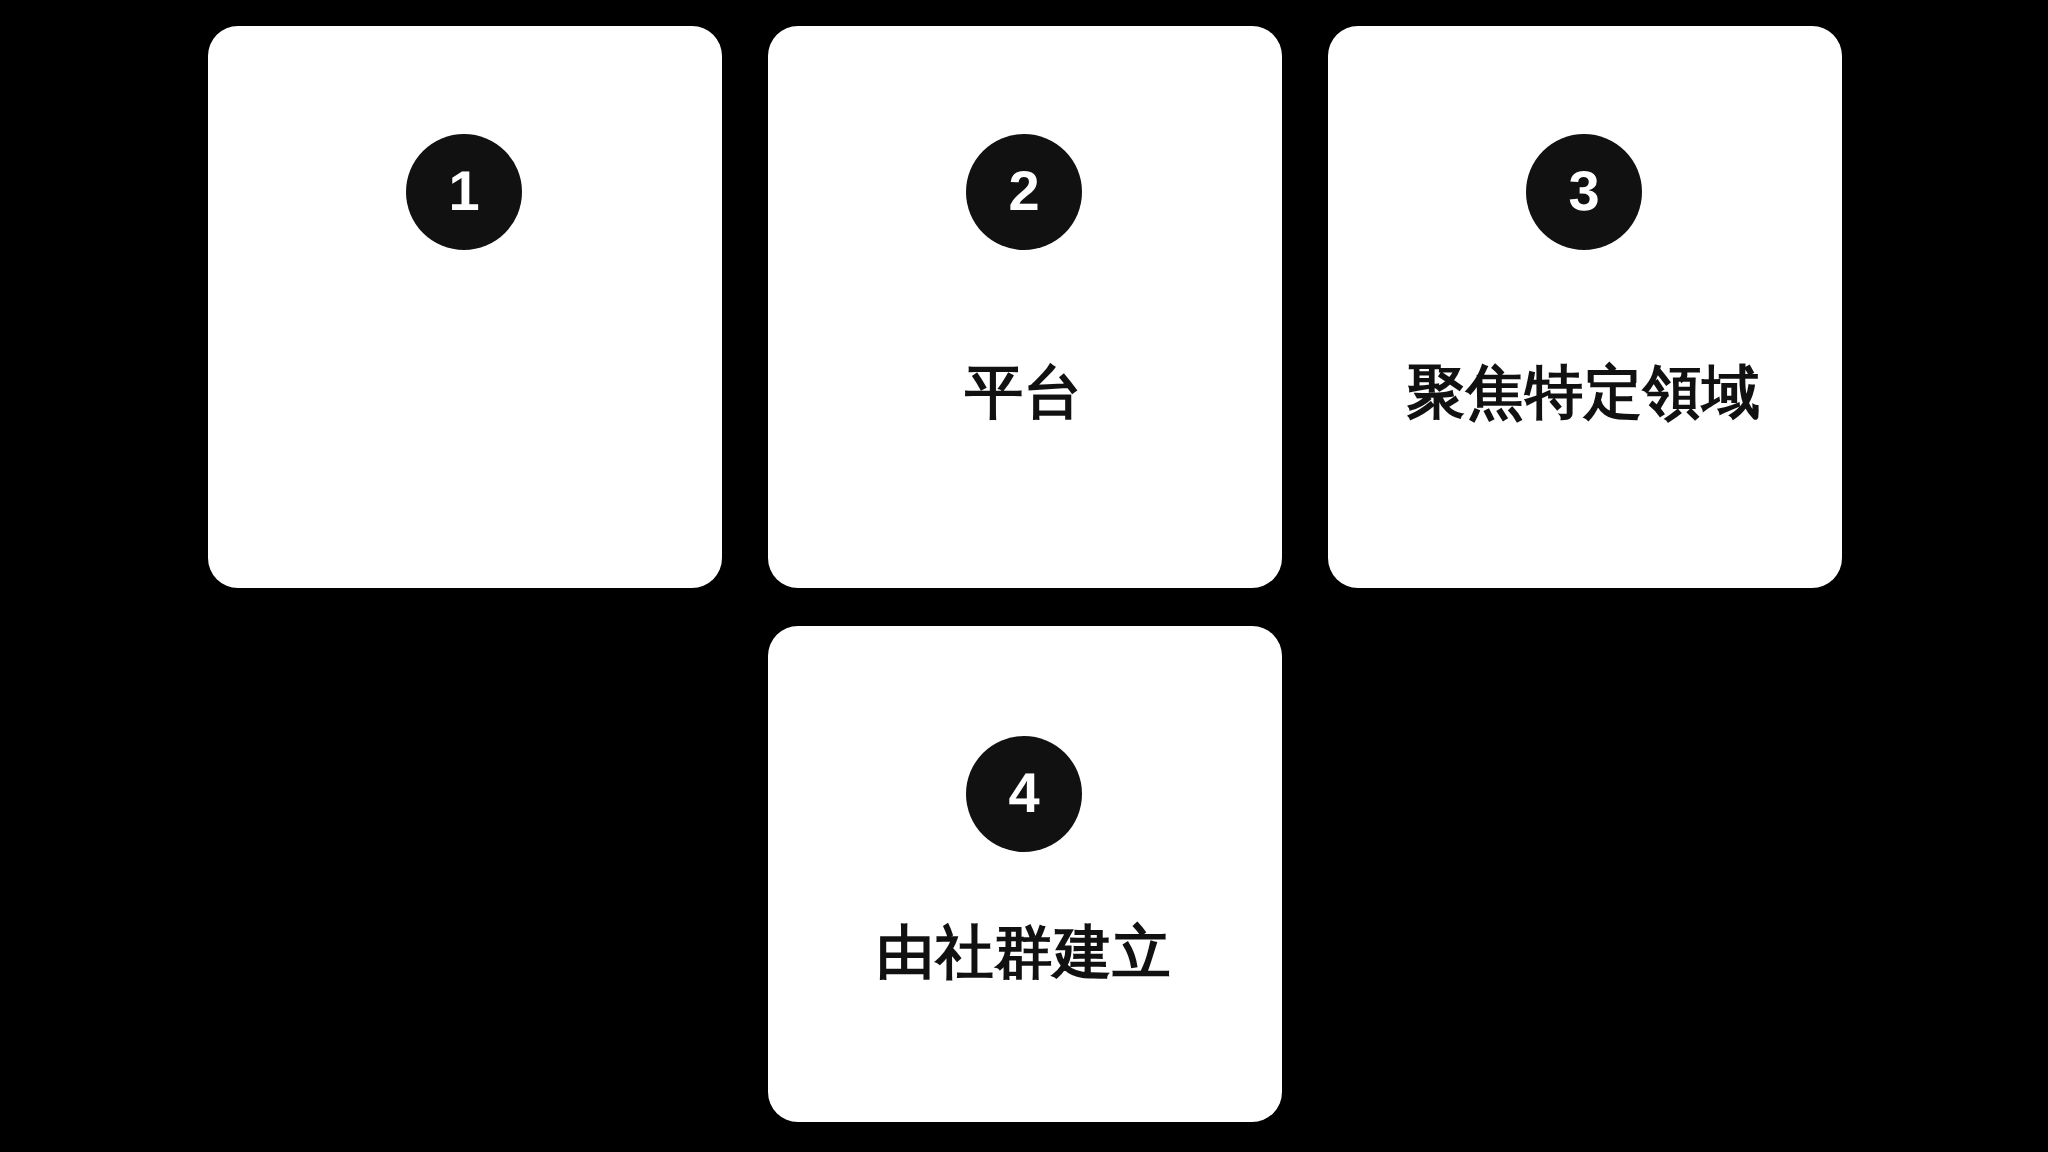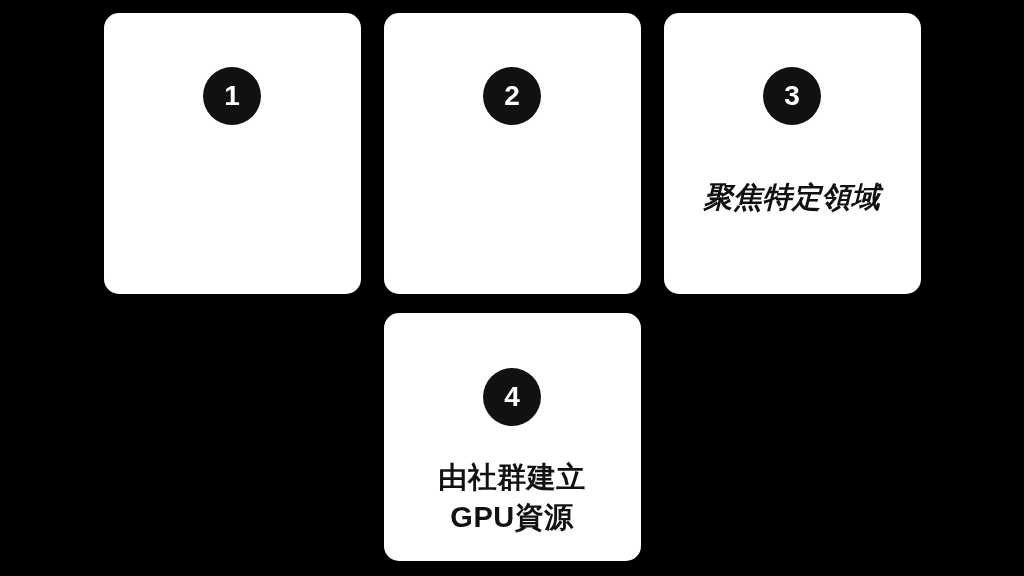--- a/index.html
+++ b/index.html
@@ -72,41 +72,41 @@
       <div class="badge" style="background: rgb(17, 17, 17); color: rgb(255, 255, 255);">
         <span>1</span>
       </div>
     </div>
 
     <div class="card card-tall" style="background: rgb(255, 255, 255);">
       <div class="badge" style="background: rgb(17, 17, 17); color: rgb(255, 255, 255);">
         <span>2</span>
       </div>
       <div class="card-text" style="color: rgb(17, 17, 17);">
+        <span>平台</span>
       </div>
     </div>
 
     <div class="card card-tall" style="background: rgb(255, 255, 255);">
       <div class="badge" style="background: rgb(17, 17, 17); color: rgb(255, 255, 255);">
         <span>3</span>
       </div>
-      <div class="card-text" style="color: rgb(17, 17, 17); font-style: italic;">
+      <div class="card-text" style="color: rgb(17, 17, 17);">
         <span>聚焦特定領域</span>
       </div>
     </div>
 
   </div>
 
   <div class="row row-bottom">
 
     <div class="card card-short" style="background: rgb(255, 255, 255);">
       <div class="badge" style="background: rgb(17, 17, 17); color: rgb(255, 255, 255);">
         <span>4</span>
       </div>
       <div class="card-text" style="color: rgb(17, 17, 17);">
         <span>由社群建立</span>
-        <span>GPU資源</span>
       </div>
     </div>
 
   </div>
 
 </div>
 
 </body></html>

